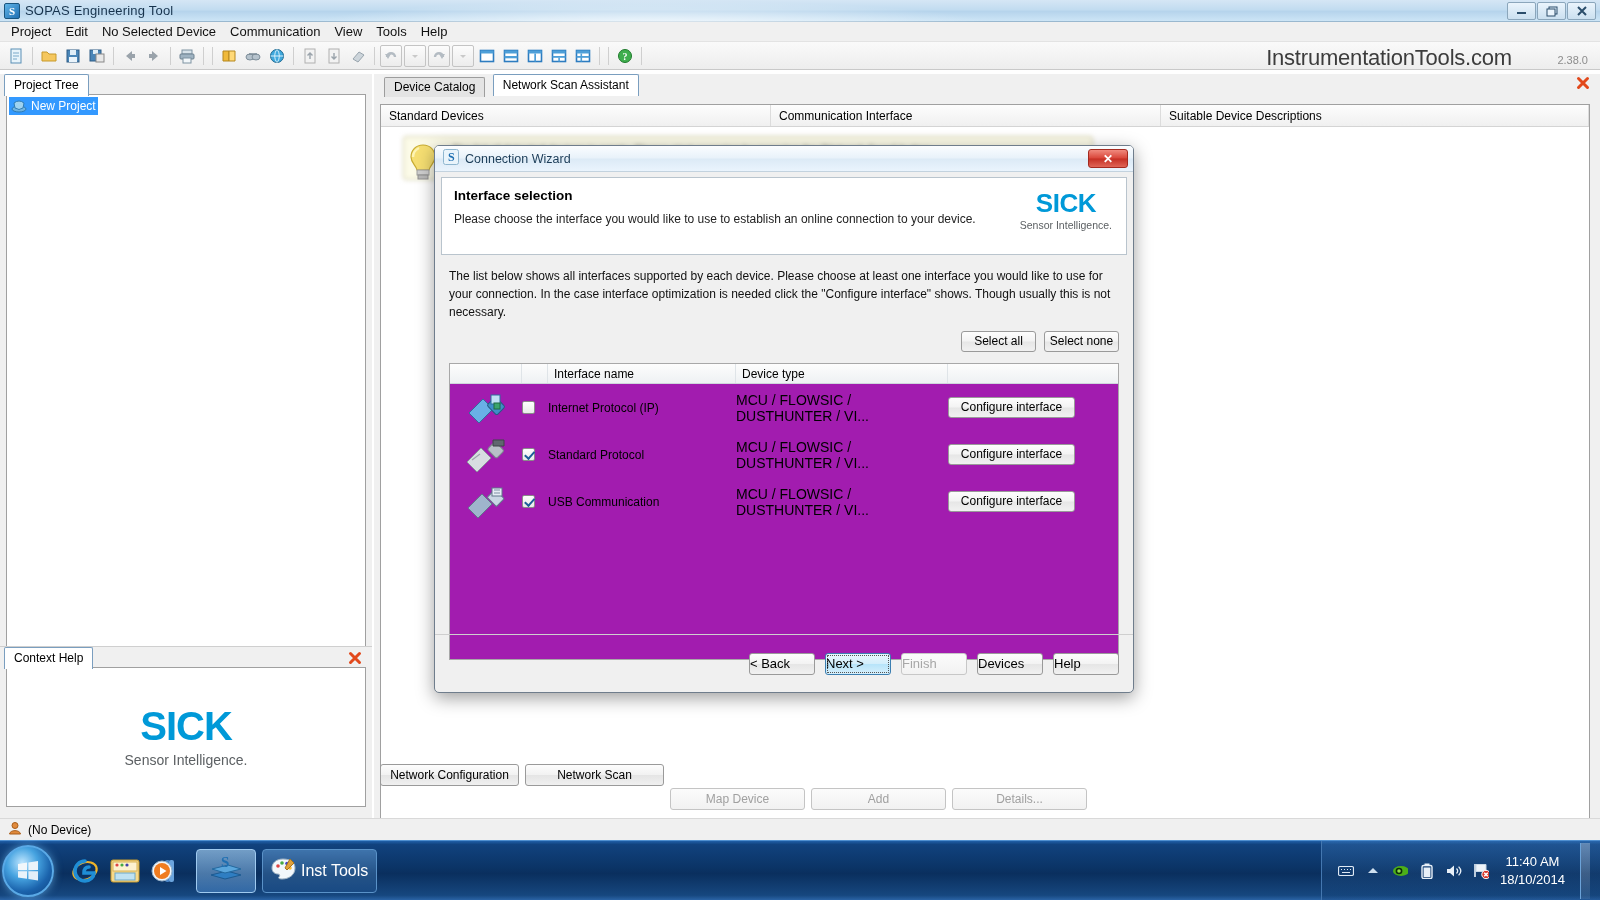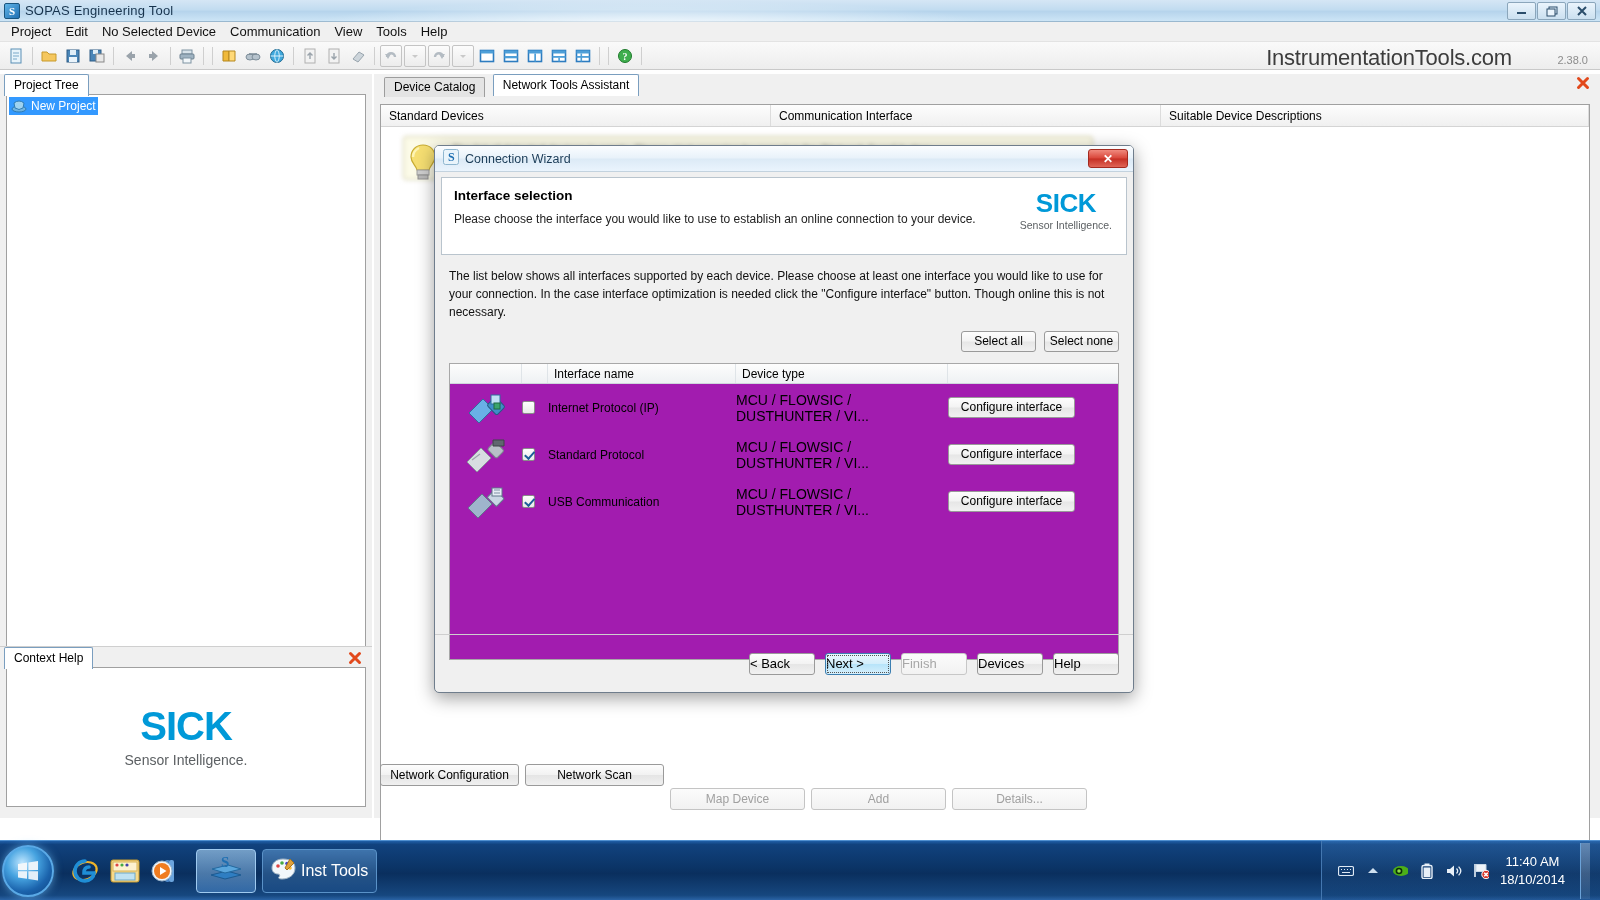--- a/index.html
+++ b/index.html
@@ -464,21 +464,21 @@
     </div>
     <div class="panelbody" id="help-body">
       <div class="sick-logo">SICK</div>
       <div class="sick-sub">Sensor Intelligence.</div>
     </div>
   </div>
 
   <div class="rightpane">
     <div class="rp-tabs">
       <div class="tab">Device Catalog</div>
-      <div class="tab active">Network Tools Assistant</div>
+      <div class="tab active">Network Scan Assistant</div>
       <div class="rp-close">
         <svg width="14" height="14">
             <path d="M2.5 2.5 L11.5 11.5 M11.5 2.5 L2.5 11.5" stroke="#e2491c" stroke-width="3" stroke-linecap="round"></path>
           </svg>
       </div>
     </div>
 
     <div class="listbox">
       <div class="lhead">
         <div style="width:390px">Standard Devices</div>
@@ -524,21 +524,21 @@
     <div class="dlg-header">
       <div class="dlg-h1">Interface selection</div>
       <div class="dlg-sub">Please choose the interface you would like to use to establish an online connection to your device.</div>
       <div class="dlg-logo">
         <div class="l1">SICK</div>
         <div class="l2">Sensor Intelligence.</div>
       </div>
     </div>
 
     <div class="dlg-body">
-      <div class="para">The list below shows all interfaces supported by each device. Please choose at least one interface you would like to use for your connection. In the case interface optimization is needed click the "Configure interface" button. Though online this is not necessary.</div>
+      <div class="para">The list below shows all interfaces supported by each device. Please choose at least one interface you would like to use for your connection. In the case interface optimization is needed click the "Configure interface" shows. Though usually this is not necessary.</div>
 
       <div class="selbtns">
         <div class="sbtn">Select all</div>
         <div class="sbtn">Select none</div>
       </div>
 
       <div class="iftable">
         <div class="if-head">
           <div class="c-icon"></div>
           <div class="c-chk"></div>
@@ -620,20 +620,29 @@
 
     <div class="dlg-footer">
       <div class="fbtn">&lt; Back</div>
       <div class="fbtn default">Next &gt;</div>
       <div class="fbtn disabled">Finish</div>
       <div class="fbtn">Devices</div>
       <div class="fbtn">Help</div>
     </div>
   </div>
 
+  <div class="statusbar">
+    <span>
+      <svg width="14" height="14">
+          <circle cx="7" cy="4.5" r="3" fill="#e08a3c" stroke="#a85c18"></circle>
+          <path d="M1.5 13 C2 8.5 12 8.5 12.5 13 Z" fill="#e08a3c" stroke="#a85c18"></path>
+        </svg>
+    </span>
+    <span>(No Device)</span>
+  </div>
 
   <div class="taskbar">
     <div class="startorb">
       <svg width="26" height="26" viewBox="0 0 26 26">
         <path d="M3 6 L12 4.6 L12 12 L3 12 Z" fill="#f2f7fb"></path>
         <path d="M13.4 4.4 L23 3 L23 12 L13.4 12 Z" fill="#eaf3fa"></path>
         <path d="M3 13.3 L12 13.3 L12 20.8 L3 19.4 Z" fill="#eaf3fa"></path>
         <path d="M13.4 13.3 L23 13.3 L23 22.4 L13.4 21 Z" fill="#e2eef8"></path>
       </svg>
     </div>

